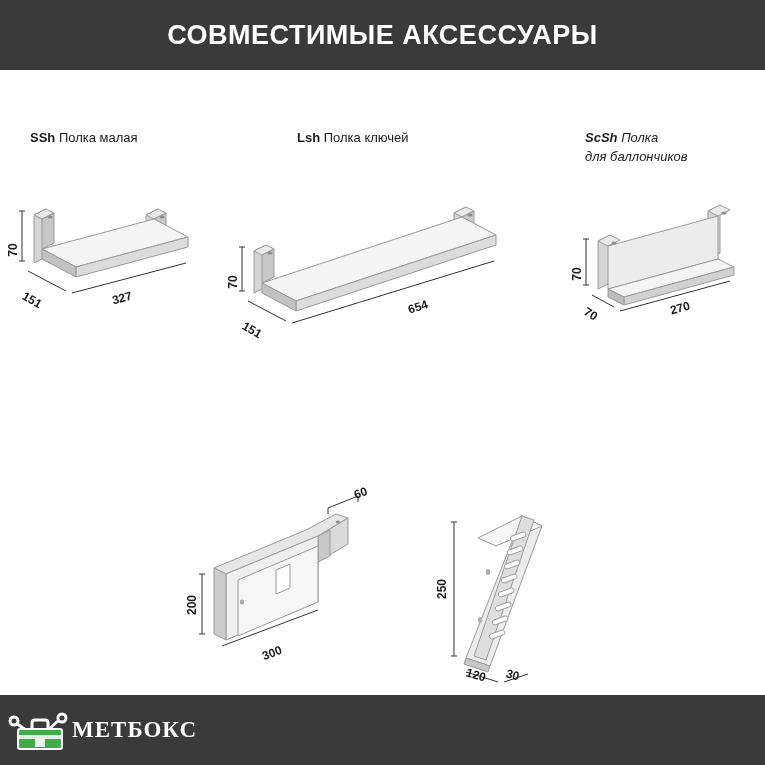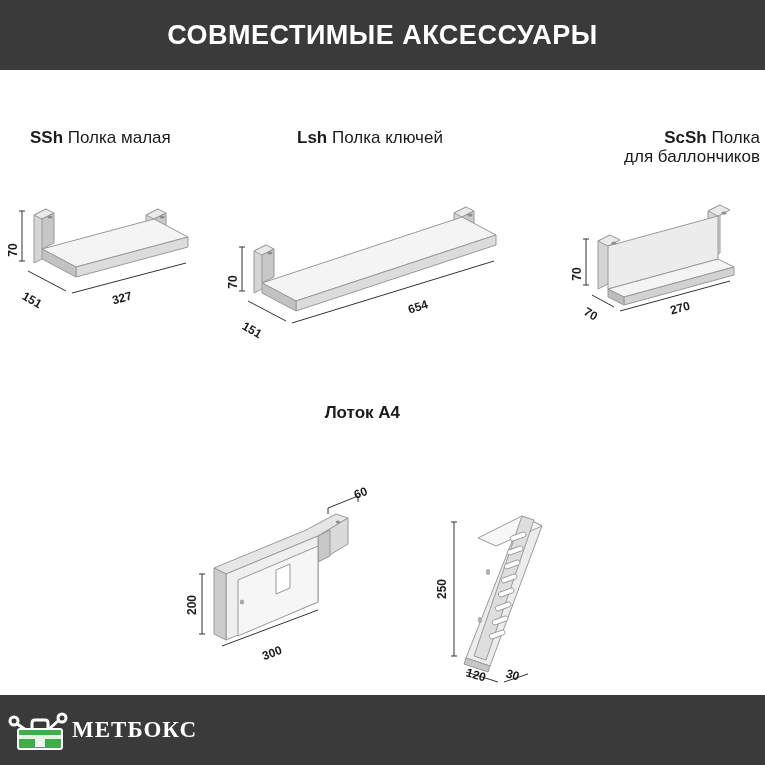--- a/index.html
+++ b/index.html
@@ -23,26 +23,26 @@
     letter-spacing:0.5px;
     text-transform:uppercase;
   }
   
   .content{
     position:absolute;left:0;top:70px;width:765px;height:625px;
     background:#ffffff;
   }
   .item{position:absolute;}
   .item-title{
-    font-size:17px;
+    font-size:13px;
     color:#1b1b1b;
     line-height:19px;
   }
   .item-title b{font-weight:bold;}
-  .center{text-align:right;}
+  .center{text-align:left;font-style:italic;}
   .dim{
     font-size:12px;
     color:#1b1b1b;
     font-weight:bold;
     position:absolute;
     white-space:nowrap;
   }
   svg{display:block;overflow:visible;}
   
   .footer{
@@ -175,26 +175,20 @@
       <line x1="13" y1="44" x2="19" y2="44" stroke="#333" stroke-width="1"></line>
       <line x1="13" y1="90" x2="19" y2="90" stroke="#333" stroke-width="1"></line>
       <line x1="22" y1="100" x2="44" y2="112" stroke="#333" stroke-width="1"></line>
       <line x1="50" y1="116" x2="160" y2="86" stroke="#333" stroke-width="1"></line>
     </svg>
     <div class="dim" style="left:0px;top:72px;transform:rotate(-90deg);">70</div>
     <div class="dim" style="left:14px;top:112px;transform:rotate(30deg);">70</div>
     <div class="dim" style="left:100px;top:106px;transform:rotate(-15deg);">270</div>
   </div>
 
-  <div class="item" style="left:230px;top:333px;width:170px;">
-    <div class="item-title center">
-      <b>Лоток</b>
-      <b>А4</b>
-    </div>
-  </div>
 
   <div class="item" style="left:178px;top:382px;width:230px;height:180px;">
     <svg width="230" height="180" viewBox="0 0 230 180">
 
       <polygon points="36,116 128,78 158,62 170,66 140,84 48,122" fill="#e6e6e6" stroke="#9a9a9a" stroke-width="1"></polygon>
 
       <polygon points="140,84 170,66 170,92 140,110" fill="#dadada" stroke="#9a9a9a" stroke-width="1"></polygon>
       <polygon points="140,84 152,78 152,104 140,110" fill="#c8c8c8" stroke="#9a9a9a" stroke-width="1"></polygon>
 
       <polygon points="48,122 140,84 140,150 48,188" fill="#efefef" stroke="#9a9a9a" stroke-width="1"></polygon>

